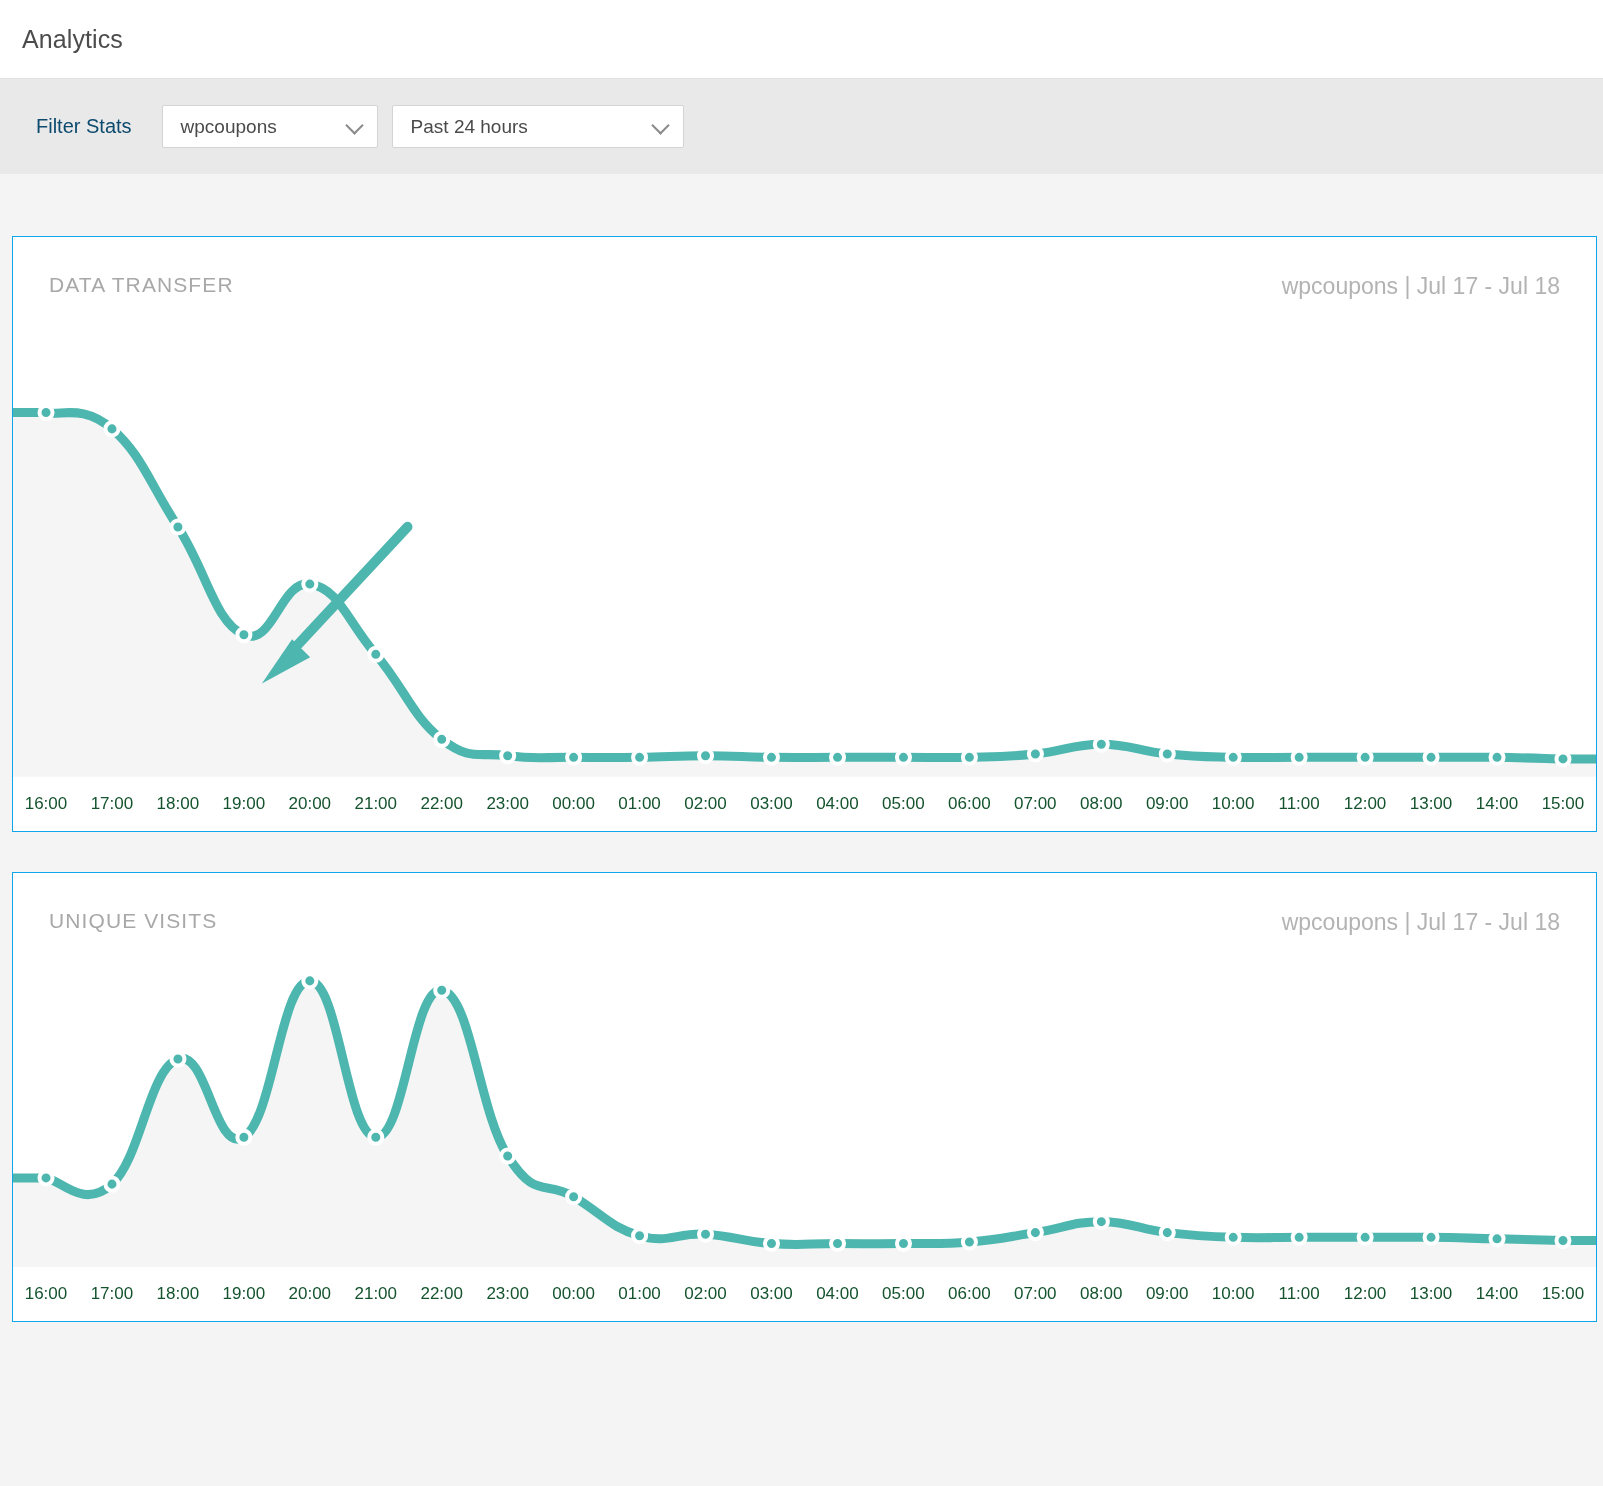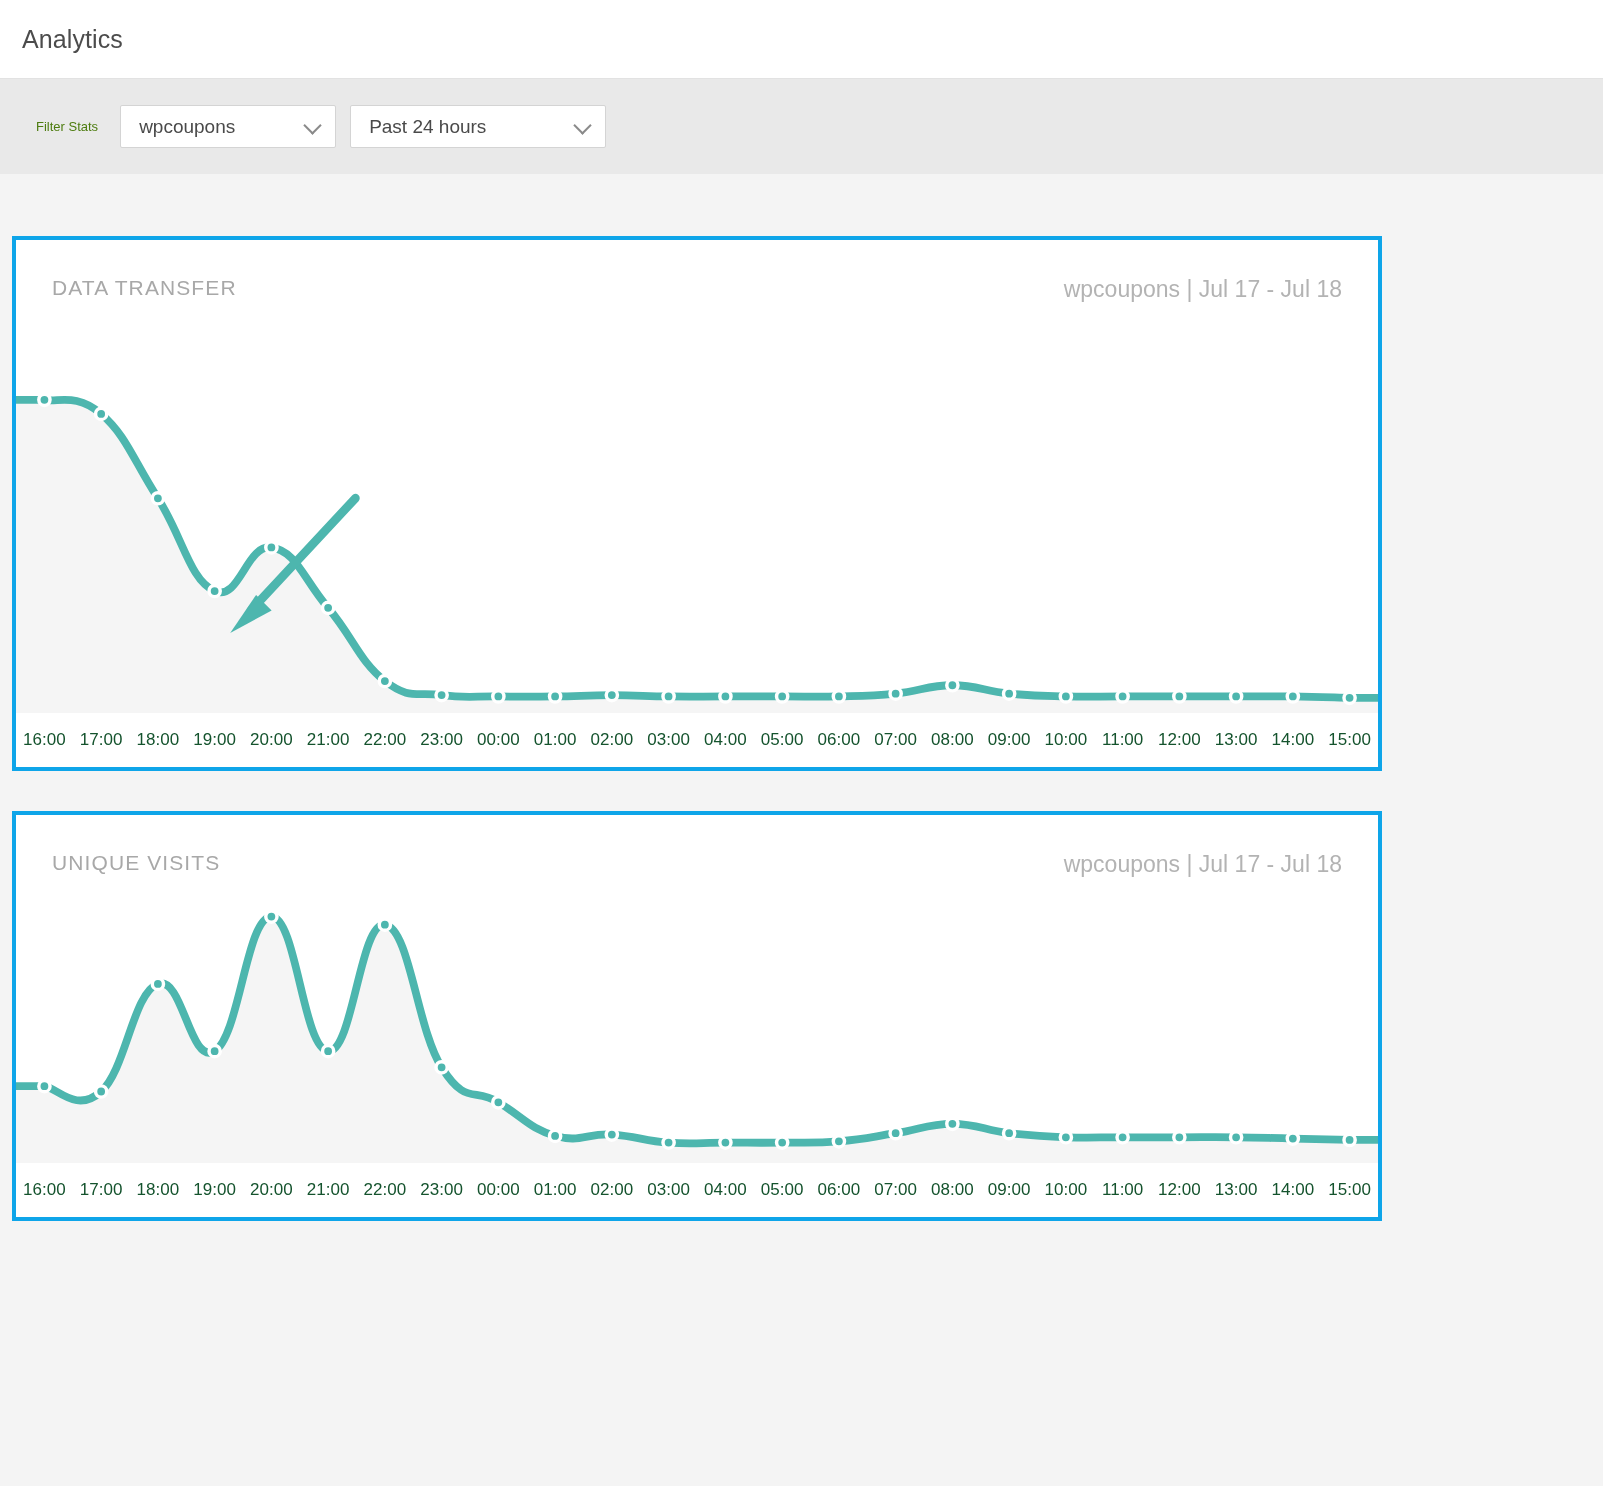--- a/index.html
+++ b/index.html
@@ -35,39 +35,39 @@
   .filter-bar {
     height: 96px;
     background: #e9e9e9;
     border-top: 1px solid #e2e2e2;
     display: flex;
     align-items: center;
     padding-left: 36px;
     box-sizing: border-box;
   }
   .filter-label {
-    font-size: 13px;
-    color: #4d7c0f;
-    margin-right: 22px;
+    font-size: 20px;
+    color: #0c4a6e;
+    margin-right: 30px;
   }
   .select-box {
     position: relative;
     background: #ffffff;
     border: 1px solid #d4d4d4;
     height: 43px;
     border-radius: 2px;
     display: flex;
     align-items: center;
     padding: 0 46px 0 18px;
     box-sizing: border-box;
     margin-right: 14px;
     cursor: pointer;
   }
   .select-box.site { width: 216px; }
-  .select-box.range { width: 256px; }
+  .select-box.range { width: 292px; }
   .select-value {
     font-size: 19px;
     color: #4a4a4a;
     white-space: nowrap;
   }
   .chevron {
     position: absolute;
     right: 16px;
     top: 50%;
     width: 11px;
@@ -81,24 +81,24 @@
   
   .content {
     padding: 0 12px;
     box-sizing: border-box;
   }
   .spacer-top { height: 62px; }
   .spacer-mid { height: 40px; }
 
   .card {
     background: #ffffff;
-    border: 4px solid #0ea5e9;
-    box-sizing: border-box;
-    position: relative;
-    width: 1370px;
+    border: 1px solid #0ea5e9;
+    box-sizing: border-box;
+    position: relative;
+    width: 1585px;
   }
   .card-head {
     display: flex;
     justify-content: space-between;
     align-items: flex-start;
     padding: 36px 36px 0 36px;
   }
   .card-label {
     font-size: 21px;
     letter-spacing: 1.1px;

